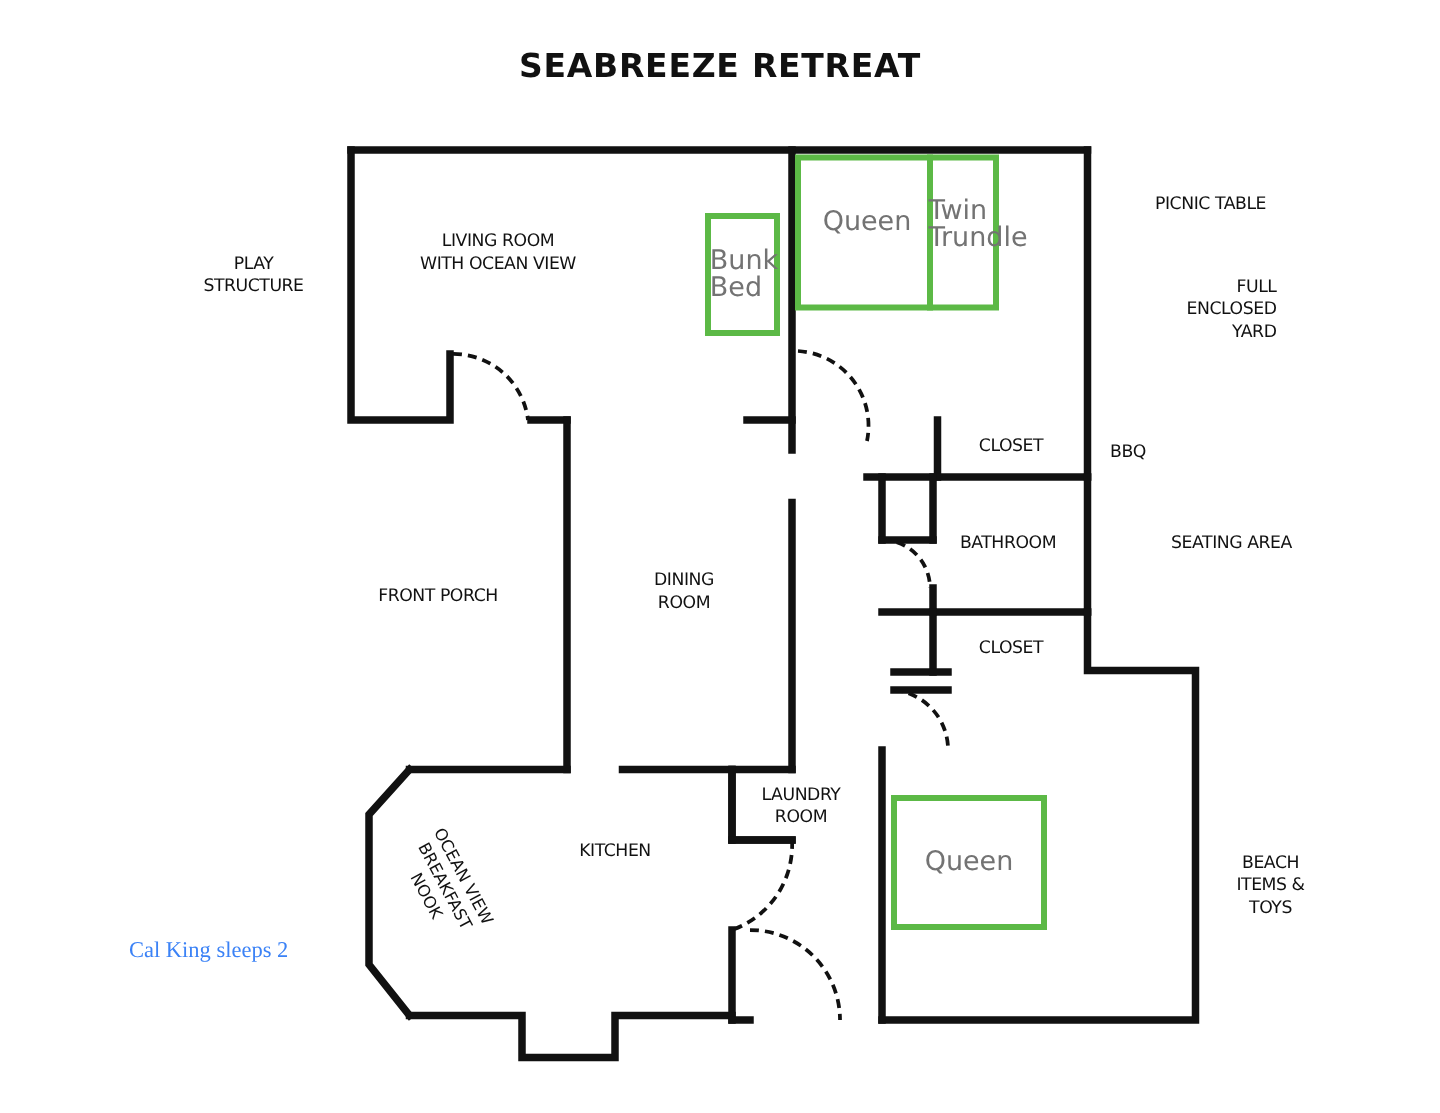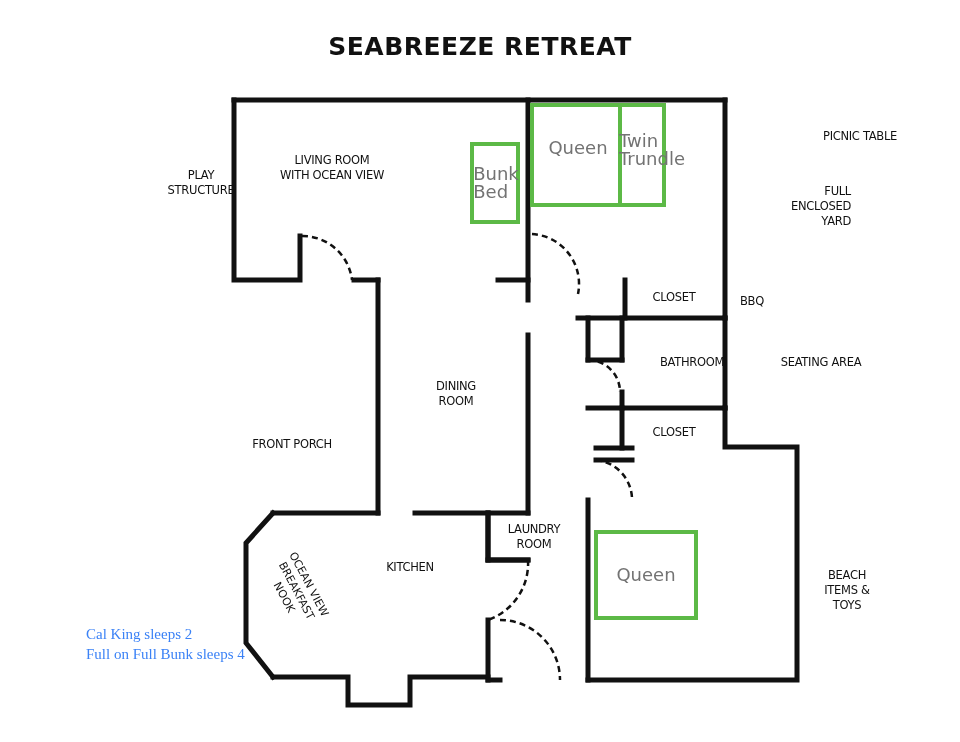--- a/index.html
+++ b/index.html
@@ -1,18 +1,18 @@
 <!DOCTYPE html>
 <html><head>
 <meta charset="utf-8">
 <style>
   html, body { margin: 0; padding: 0; background: #ffffff; }
   body { width: 960px; height: 742px; position: relative; overflow: hidden; font-family: "Liberation Sans", sans-serif; }
   #plan { position: absolute; left: 0; top: 0; }
-  .title { position: absolute; left: 0; width: 960px; top: 32px; text-align: center; font-family: "DejaVu Sans", sans-serif; font-weight: bold; font-size: 25px; letter-spacing: 0.5px; color: #111; }
+  .title { position: absolute; left: 0; width: 960px; top: 32px; text-align: center; font-family: "DejaVu Sans", sans-serif; font-weight: bold; font-size: 22px; letter-spacing: 0.5px; color: #111; }
   .lbl { position: absolute; font-family: "DejaVu Sans", sans-serif; font-size: 11.5px; color: #111; text-align: center; line-height: 15px; text-transform: uppercase; letter-spacing: -0.3px; transform: translate(-50%, -50%); white-space: nowrap; }
   .bed { position: absolute; font-family: "DejaVu Sans", sans-serif; font-size: 18px; color: #737373; line-height: 18px; transform: translate(-50%, -50%); white-space: nowrap; }
   .legend { position: absolute; left: 86px; top: 624px; font-family: Liberation Serif, serif; font-size: 15px; line-height: 20px; color: #3b82f6; }
   .legend div { white-space: nowrap; }
   .rot { position: absolute; font-family: "DejaVu Sans", sans-serif; font-size: 11px; line-height: 14px; text-transform: uppercase; text-align: center; transform: translate(-50%,-50%) rotate(62deg); white-space: nowrap; color:#111; }
 </style>
 </head>
 <body>
 
 <svg id="plan" width="960" height="742" viewBox="0 0 960 742" xmlns="http://www.w3.org/2000/svg">
@@ -93,29 +93,29 @@
 <div class="rot" style="left:296px;top:591px;">
     <div>OCEAN VIEW</div>
     <div>BREAKFAST</div>
     <div>NOOK</div>
   </div>
 <div class="lbl" style="left:534px;top:537px;">
     <div>LAUNDRY</div>
     <div>ROOM</div>
   </div>
 <div class="lbl" style="left:674px;top:297px;">CLOSET</div>
-<div class="lbl" style="left:672px;top:362px;margin-left:20px;">BATHROOM</div>
+<div class="lbl" style="left:672px;top:362px;">BATHROOM</div>
 <div class="lbl" style="left:674px;top:432px;">CLOSET</div>
 
-<div class="lbl" style="left:169px;top:183px;margin-left:32px;">
+<div class="lbl" style="left:169px;top:183px;">
     <div>PLAY</div>
     <div>STRUCTURE</div>
   </div>
-<div class="lbl" style="left:292px;top:397px;margin-top:47px;">FRONT PORCH</div>
-<div class="lbl" style="left:860px;top:136px;">PICNIC TABLE</div>
+<div class="lbl" style="left:292px;top:397px;">FRONT PORCH</div>
+<div class="lbl" style="left:807px;top:136px;">PICNIC TABLE</div>
 <div class="lbl" style="left:821px;top:206px;text-align:right;">
     <div>FULL</div>
     <div>ENCLOSED</div>
     <div>YARD</div>
   </div>
 <div class="lbl" style="left:752px;top:301px;">BBQ</div>
 <div class="lbl" style="left:821px;top:362px;">SEATING AREA</div>
 <div class="lbl" style="left:847px;top:590px;">
     <div>BEACH</div>
     <div>ITEMS &amp;</div>
@@ -128,14 +128,13 @@
   </div>
 <div class="bed" style="left:578px;top:148px;">Queen</div>
 <div class="bed" style="left:652px;top:150px;">
     <div>Twin</div>
     <div>Trundle</div>
   </div>
 <div class="bed" style="left:646px;top:575px;">Queen</div>
 
 <div class="legend">
   <div>Cal King sleeps 2</div>
-  <div>Full on Full Bunk sleeps 4</div>
 </div>
 
 </body></html>

